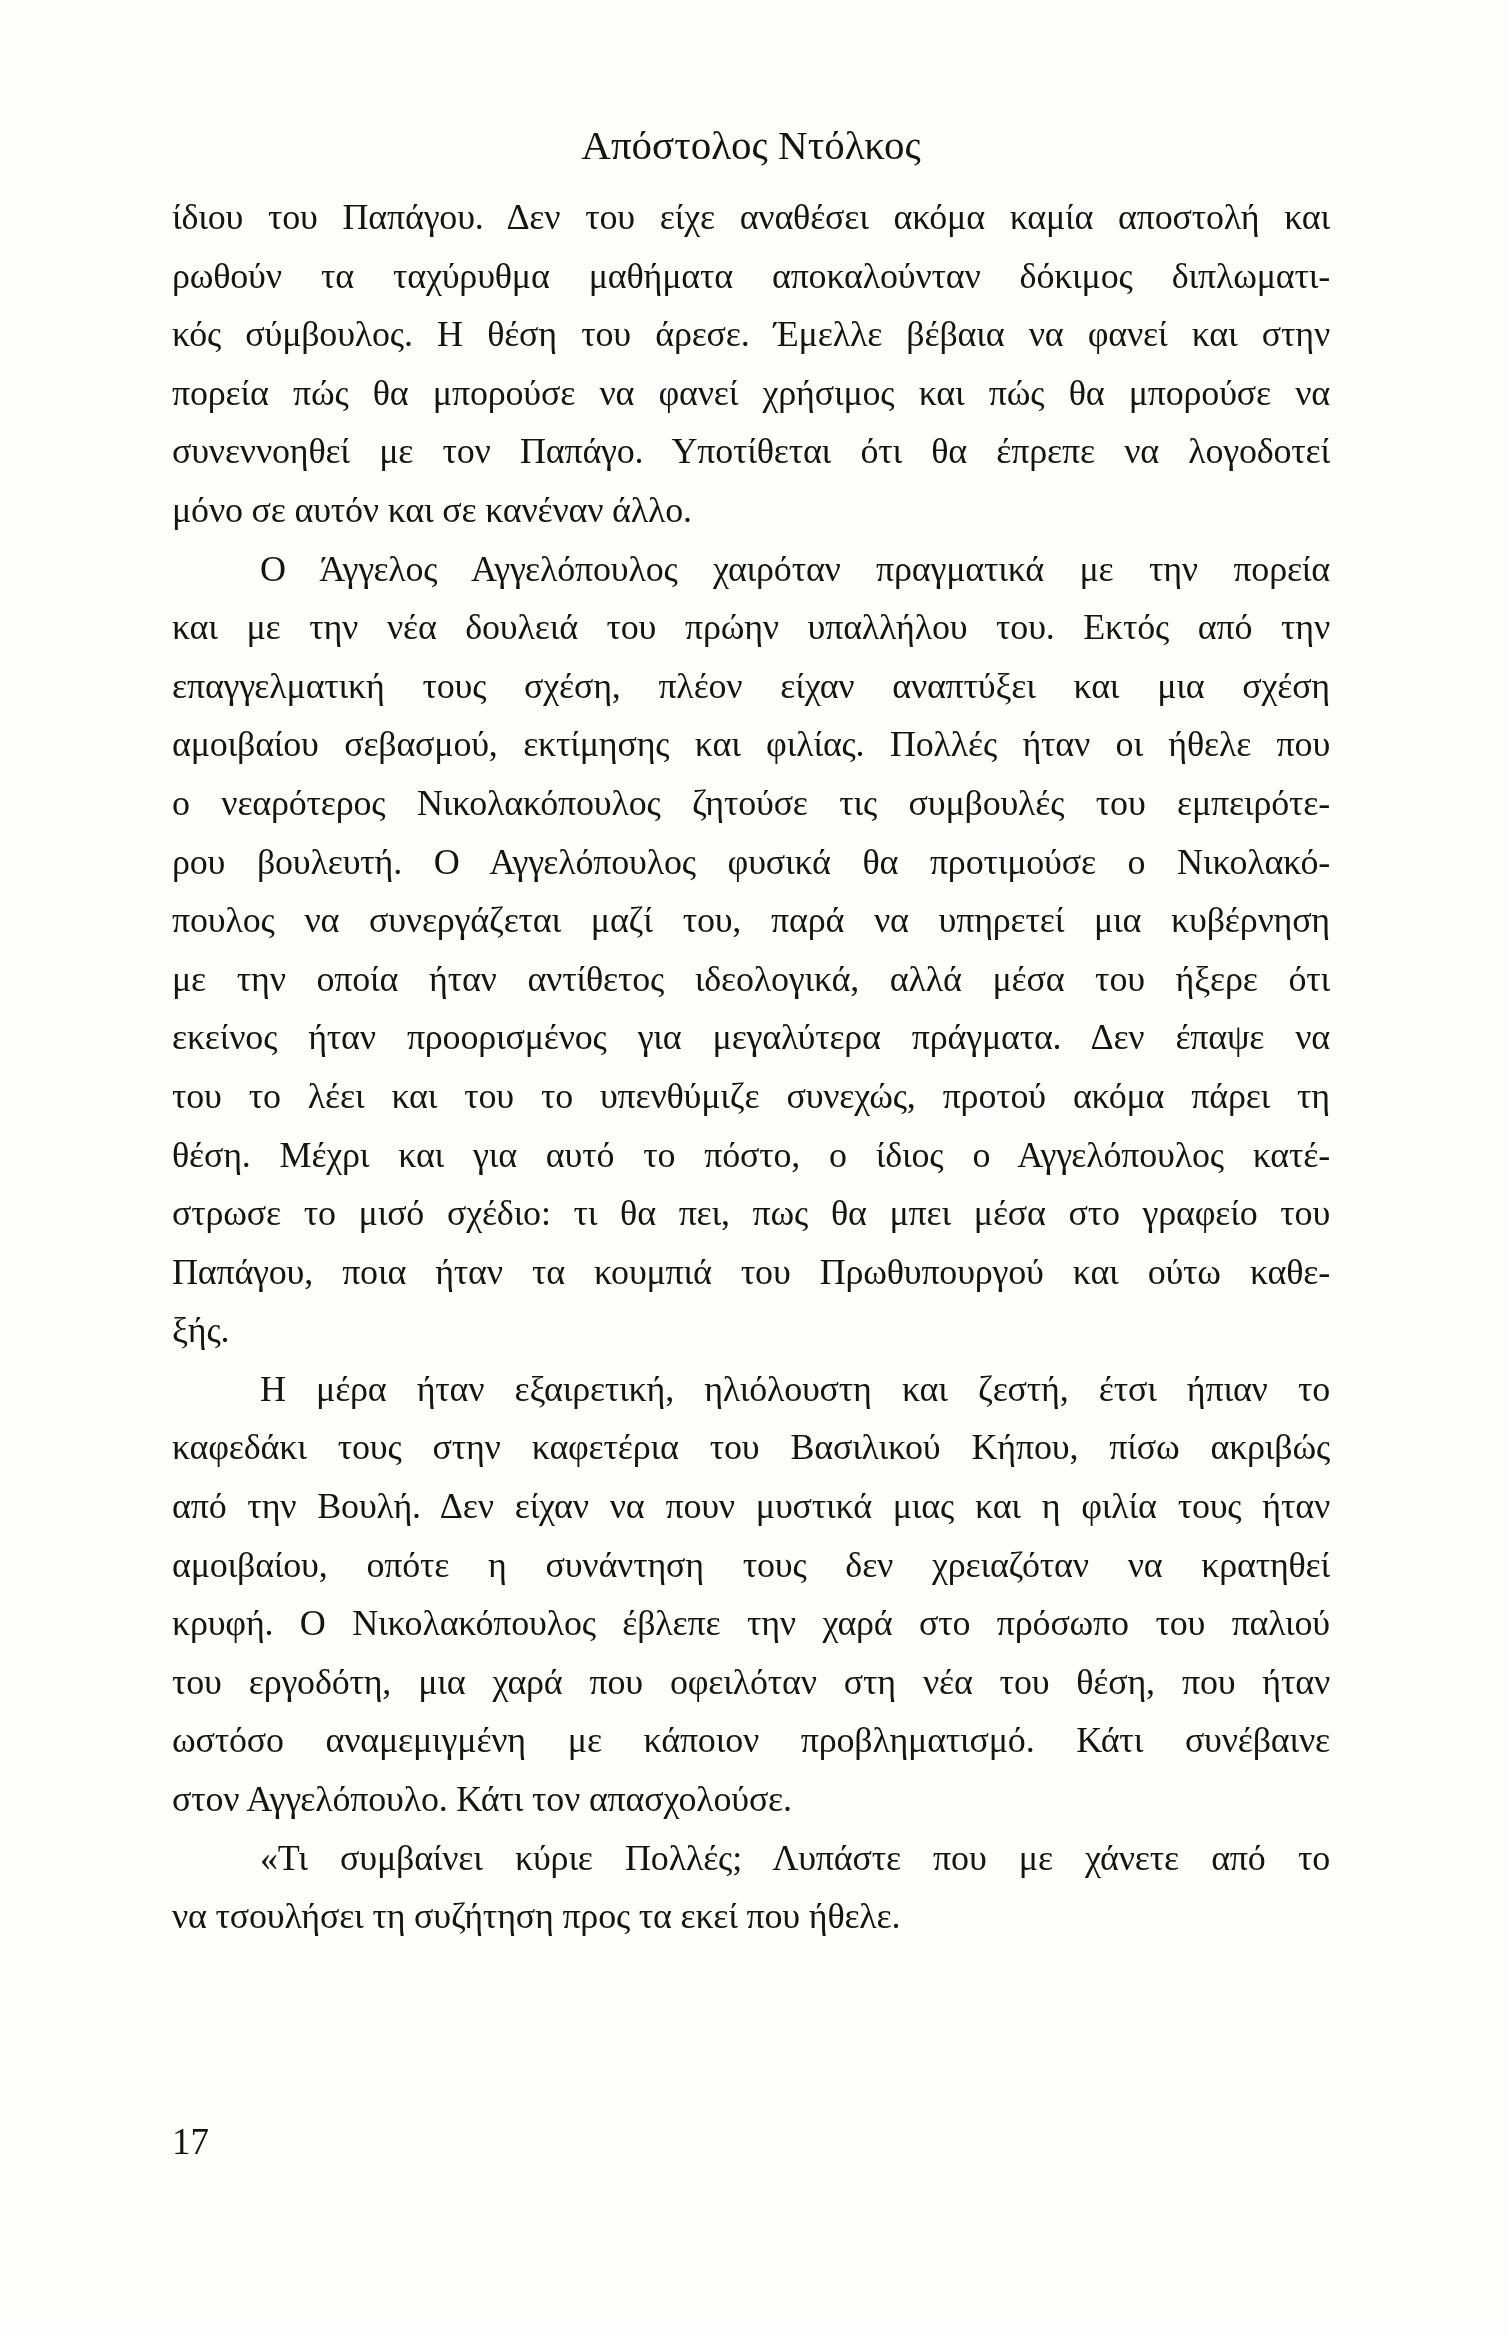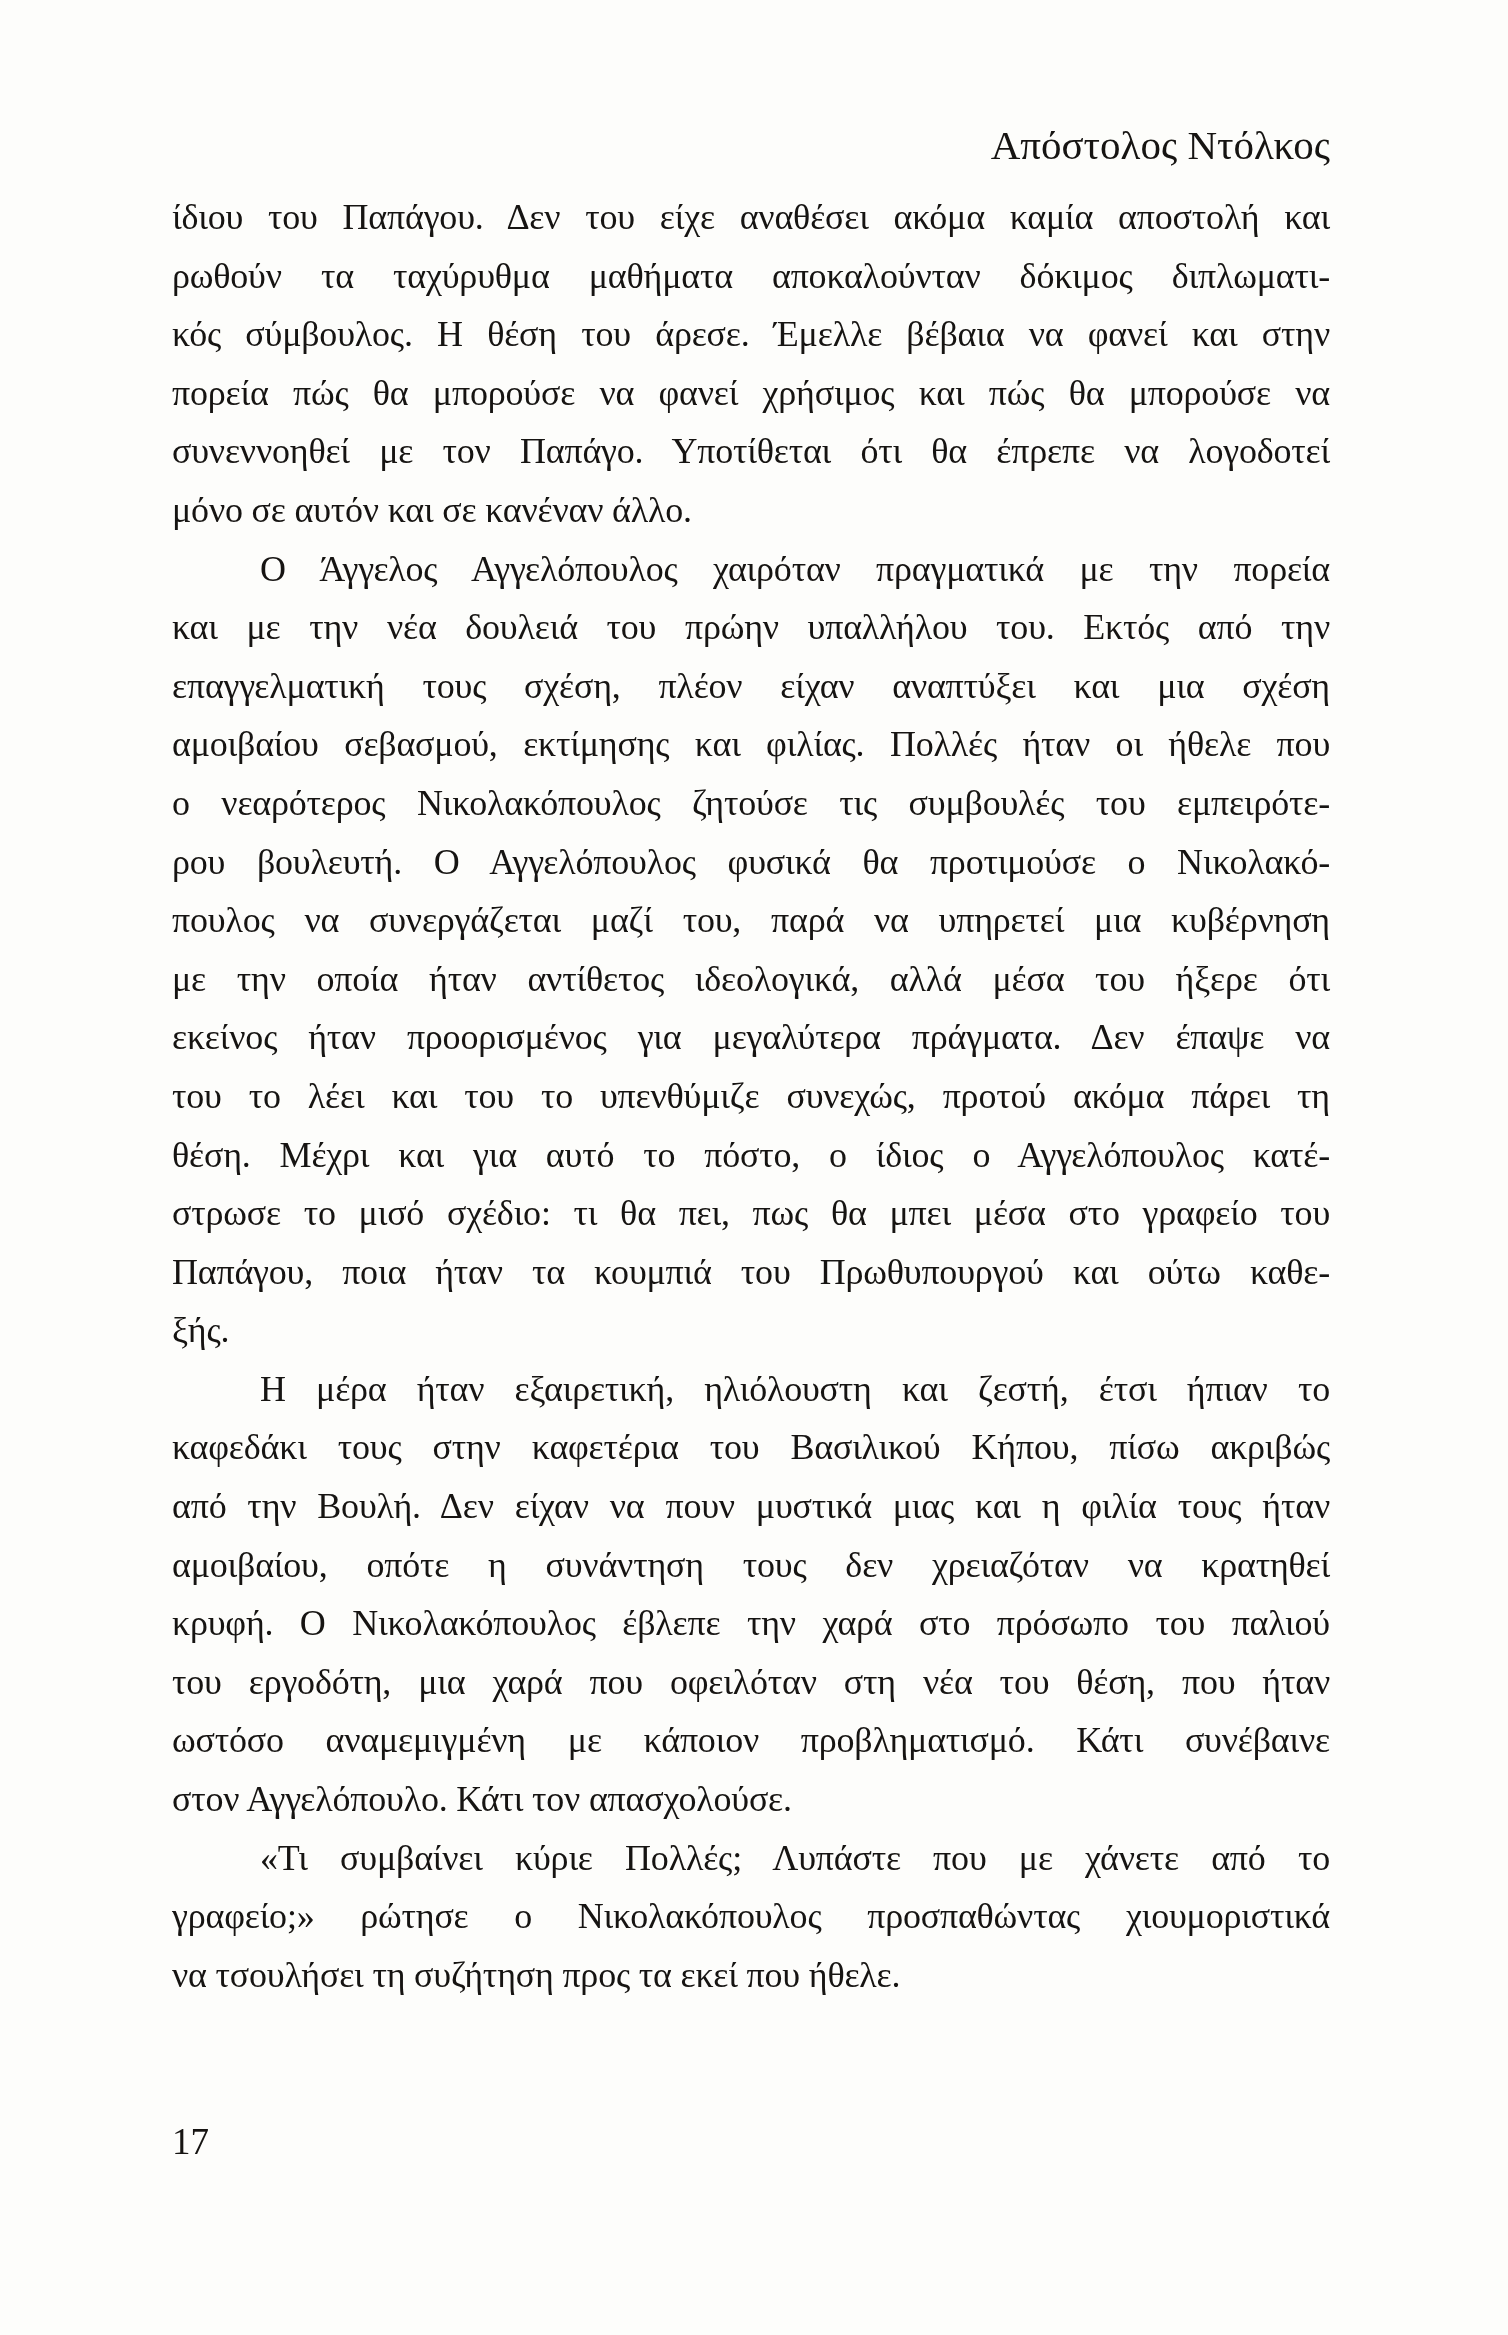--- a/index.html
+++ b/index.html
@@ -13,21 +13,21 @@
     height: 2335px;
     background: var(--page-bg, #fdfdfb);
     color: var(--ink, #161412);
     overflow: hidden;
   }
   .running-header {
     position: absolute;
     top: 120px;
     left: 172px;
     width: 1158px;
-    text-align: right;
+    text-align: center;
     font-size: 41px;
     line-height: 50px;
     white-space: nowrap;
   }
   .text-block {
     position: absolute;
     top: 188px;
     left: 172px;
     width: 1158px;
     font-size: 36px;
@@ -87,18 +87,17 @@
       <div class="line last">ξής.</div>
       <div class="line j indent">Η μέρα ήταν εξαιρετική, ηλιόλουστη και ζεστή, έτσι ήπιαν το</div>
       <div class="line j">καφεδάκι τους στην καφετέρια του Βασιλικού Κήπου, πίσω ακριβώς</div>
       <div class="line j">από την Βουλή. Δεν είχαν να πουν μυστικά μιας και η φιλία τους ήταν</div>
       <div class="line j">αμοιβαίου, οπότε η συνάντηση τους δεν χρειαζόταν να κρατηθεί</div>
       <div class="line j">κρυφή. Ο Νικολακόπουλος έβλεπε την χαρά στο πρόσωπο του παλιού</div>
       <div class="line j">του εργοδότη, μια χαρά που οφειλόταν στη νέα του θέση, που ήταν</div>
       <div class="line j">ωστόσο αναμεμιγμένη με κάποιον προβληματισμό. Κάτι συνέβαινε</div>
       <div class="line last">στον Αγγελόπουλο. Κάτι τον απασχολούσε.</div>
       <div class="line j indent">«Τι συμβαίνει κύριε Πολλές; Λυπάστε που με χάνετε από το</div>
-      <div class="line j">γραφείο;» ρώτησε ο Νικολακόπουλος προσπαθώντας χιουμοριστικά</div>
       <div class="line last">να τσουλήσει τη συζήτηση προς τα εκεί που ήθελε.</div>
     </div>
 
   <div class="page-number">17</div>
 </div>
 
 </body></html>

